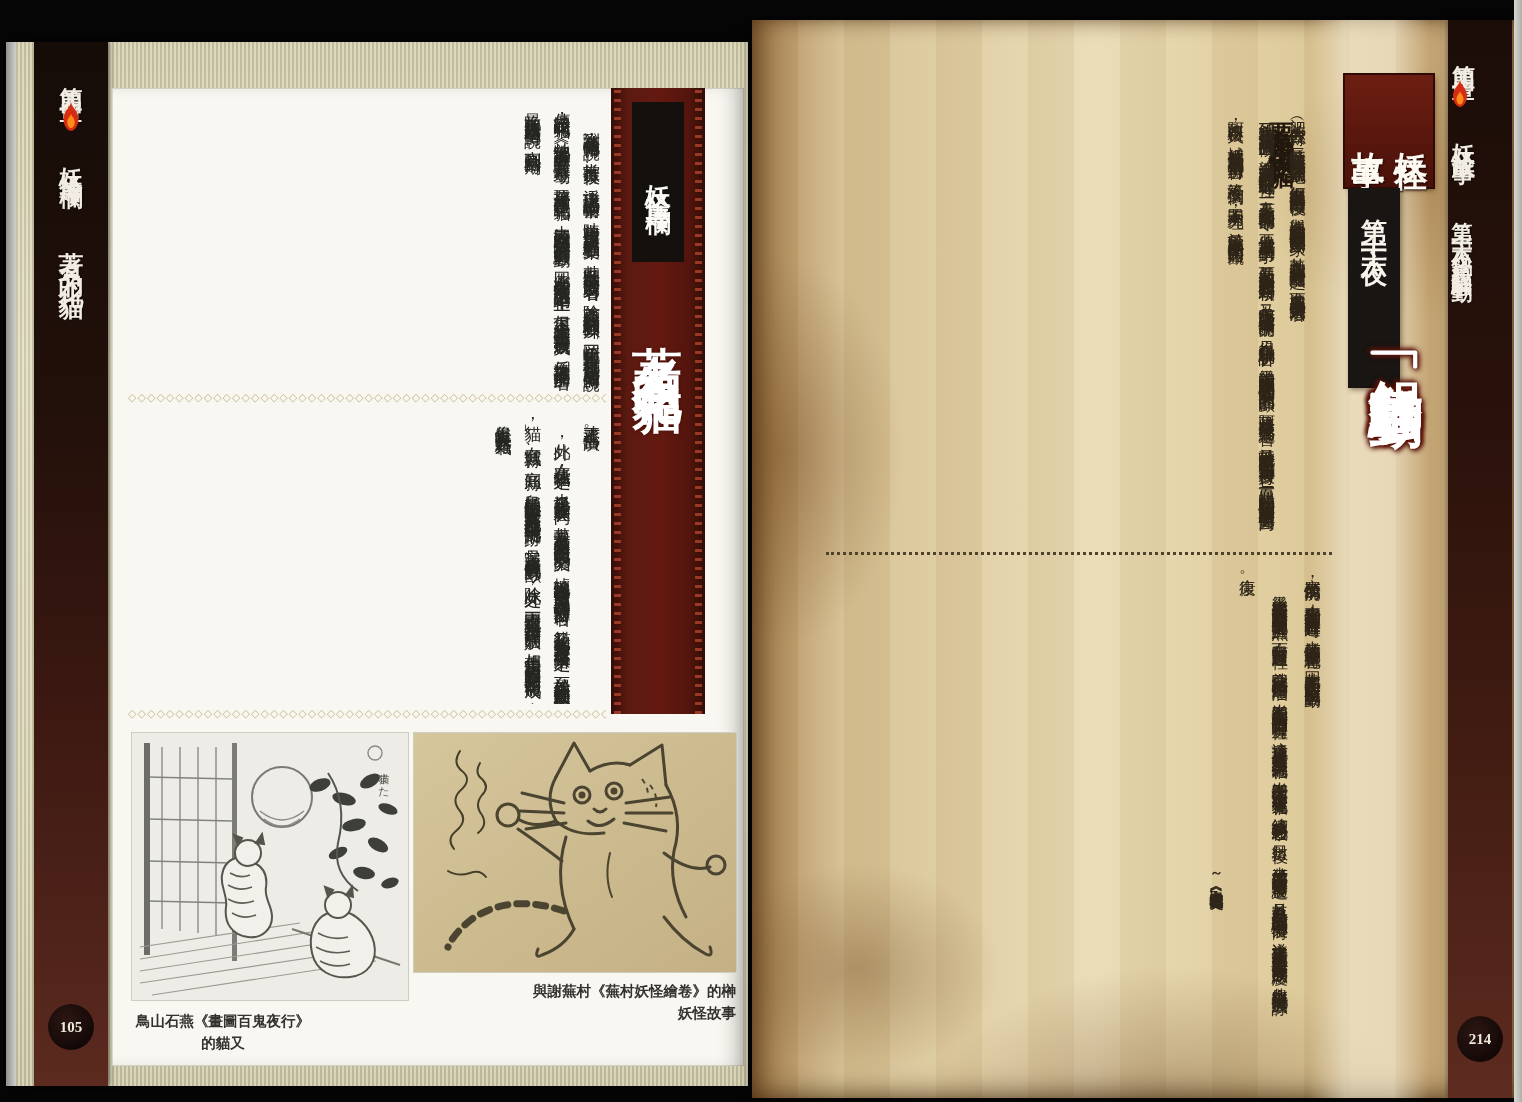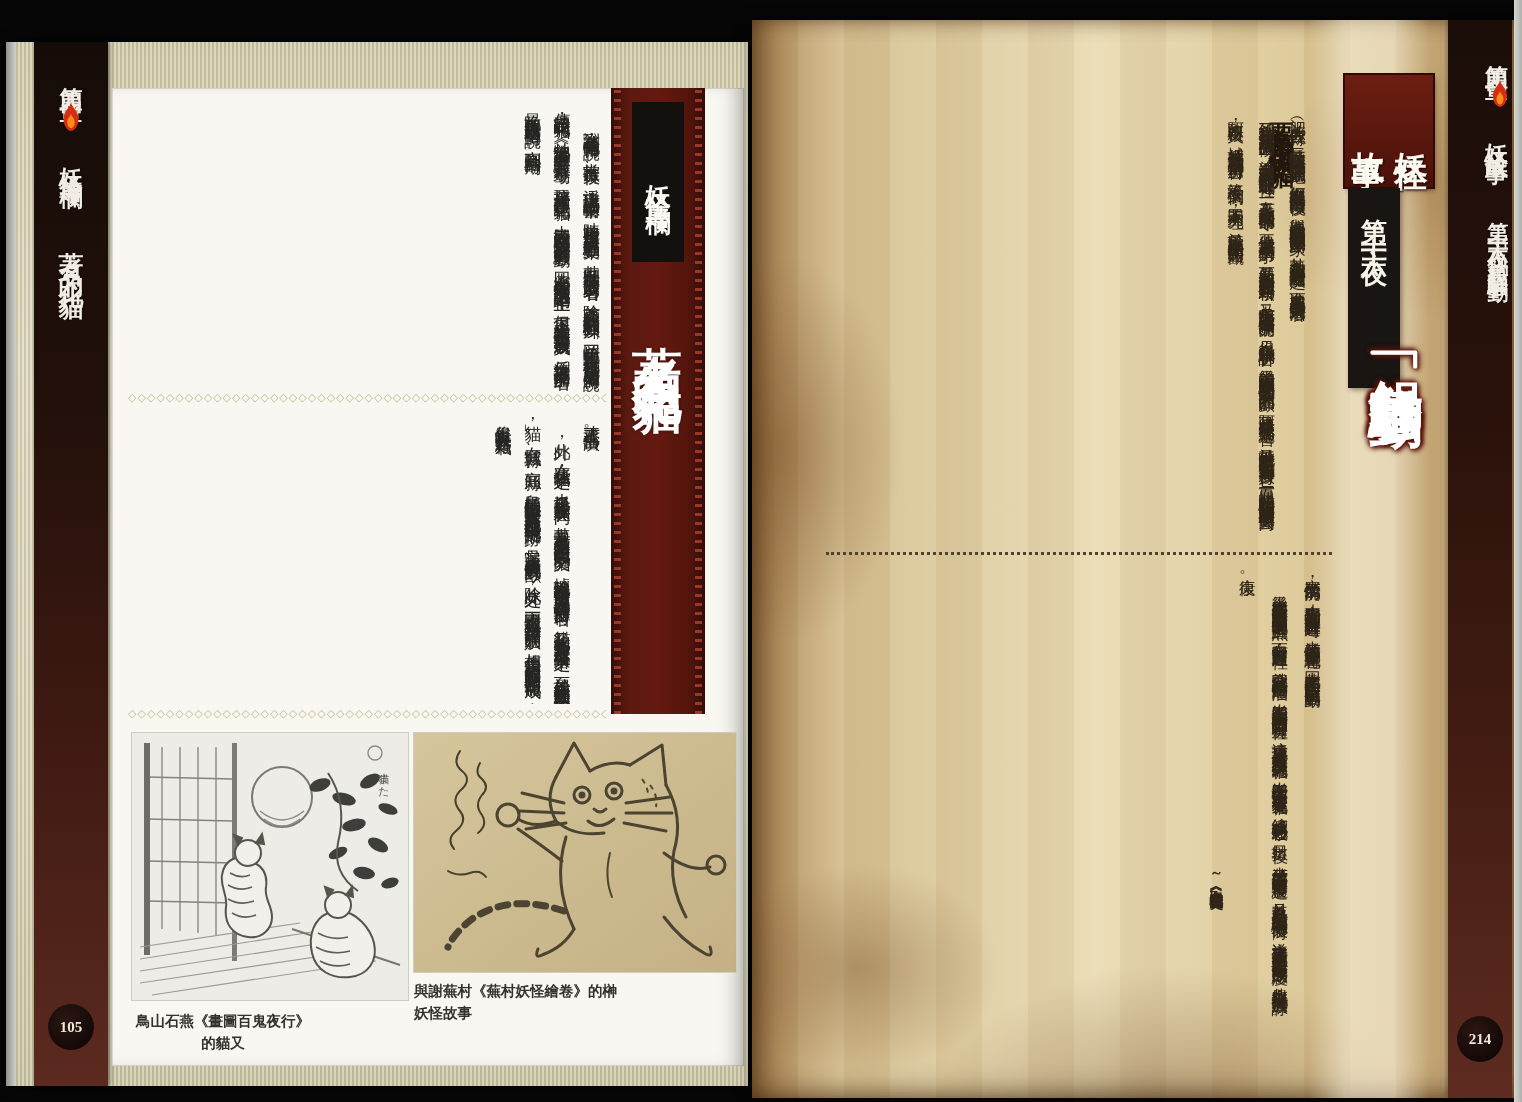--- a/index.html
+++ b/index.html
@@ -55,21 +55,21 @@
   .lp-divider{position:absolute;left:16px;width:478px;height:14px;overflow:hidden;
     white-space:nowrap;color:#c0b685;font-size:11px;letter-spacing:1px;line-height:14px;}
   .lp-divider:before{content:"◇◇◇◇◇◇◇◇◇◇◇◇◇◇◇◇◇◇◇◇◇◇◇◇◇◇◇◇◇◇◇◇◇◇◇◇◇◇◇◇◇◇◇◇◇◇◇◇◇◇◇◇";}
   .div1{top:302px;} .div2{top:618px;}
 
   .fig{position:absolute;box-shadow:0 0 0 1px #cfcdc2;}
   .fig1{left:20px;top:645px;width:276px;height:267px;}
   .fig2{left:302px;top:645px;width:322px;height:239px;}
   .caption{position:absolute;font-size:14.5px;font-weight:bold;color:#33322e;line-height:1.55;}
   .cap1{left:24px;top:922px;text-align:center;}
-  .cap2{left:302px;top:892px;width:322px;text-align:left;}
+  .cap2{left:302px;top:892px;width:322px;text-align:right;}
 
   
   .page-right{position:absolute;left:752px;top:20px;width:762px;height:1078px;
     background-color:#d9c599;
     background-image:
       radial-gradient(ellipse 200px 150px at 14% 88%,rgba(116,76,36,.38),transparent 70%),
       radial-gradient(ellipse 240px 180px at 88% 16%,rgba(140,95,45,.30),transparent 70%),
       radial-gradient(ellipse 340px 220px at 55% 102%,rgba(105,66,30,.42),transparent 70%),
       radial-gradient(ellipse 160px 260px at 4% 40%,rgba(120,78,36,.45),transparent 75%),
       repeating-linear-gradient(90deg,rgba(125,88,44,.06) 0 46px,rgba(255,250,235,.07) 46px 92px),
@@ -104,21 +104,21 @@
   .rp-block p{margin:0;}
   .block1{left:76px;top:72px;width:484px;height:456px;line-height:1.87;}
   .block2{left:104px;top:546px;width:472px;height:452px;line-height:1.98;}
   .dotline{position:absolute;left:74px;top:532px;width:506px;height:0;
     border-top:3px dotted #51422c;}
   .rp-source{font-size:13.5px;font-weight:bold;letter-spacing:.5px;padding-top:300px;
     line-height:2.1;color:#30271a;}
 
   .spine-r{position:absolute;right:2px;top:0;width:64px;height:100%;
     background:linear-gradient(180deg,#1a0d08 0%,#2a120b 38%,#441d13 70%,#5e2b20 100%);
-    box-shadow:-2px 0 6px rgba(0,0,0,.35);display:flex;flex-direction:column;align-items:flex-end;}
+    box-shadow:-2px 0 6px rgba(0,0,0,.35);display:flex;flex-direction:column;align-items:flex-start;}
   .sp-title-r{margin-top:56px;font-size:21px;letter-spacing:6px;}
   .edge-right{position:absolute;left:1514px;top:0;width:8px;height:100%;
     background:linear-gradient(90deg,#d6d6d2,#aeaeaa);}
 </style>
 </head>
 <body>
 
 <div id="stage">
 
   <div class="page-left">

